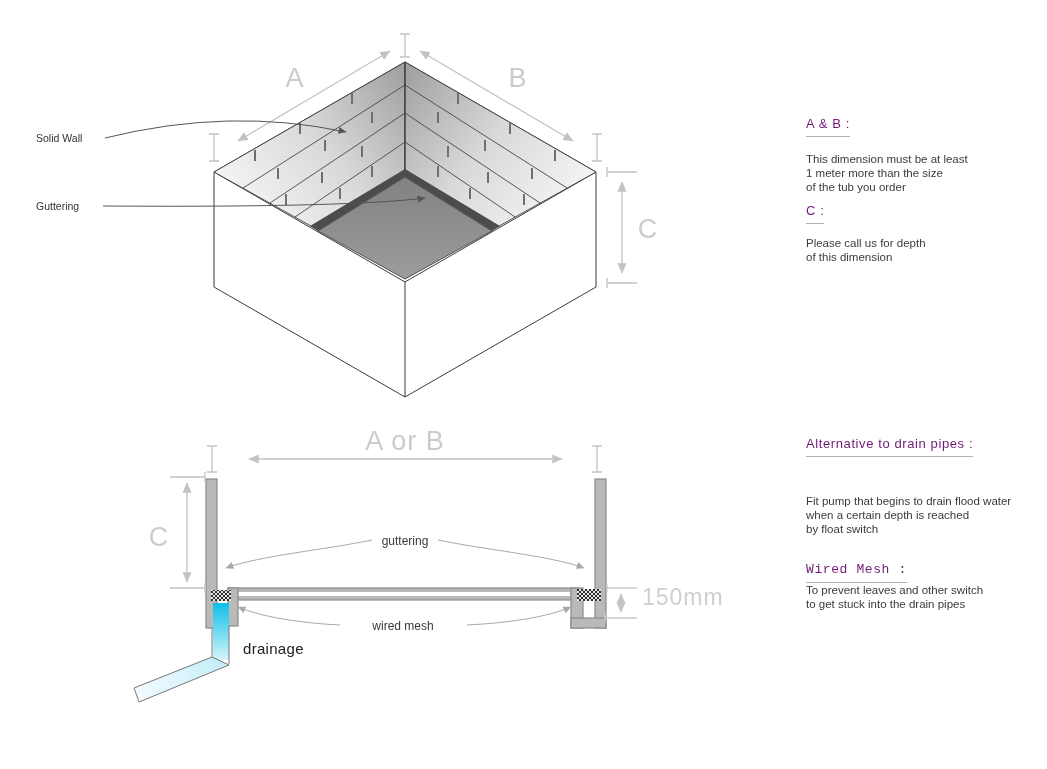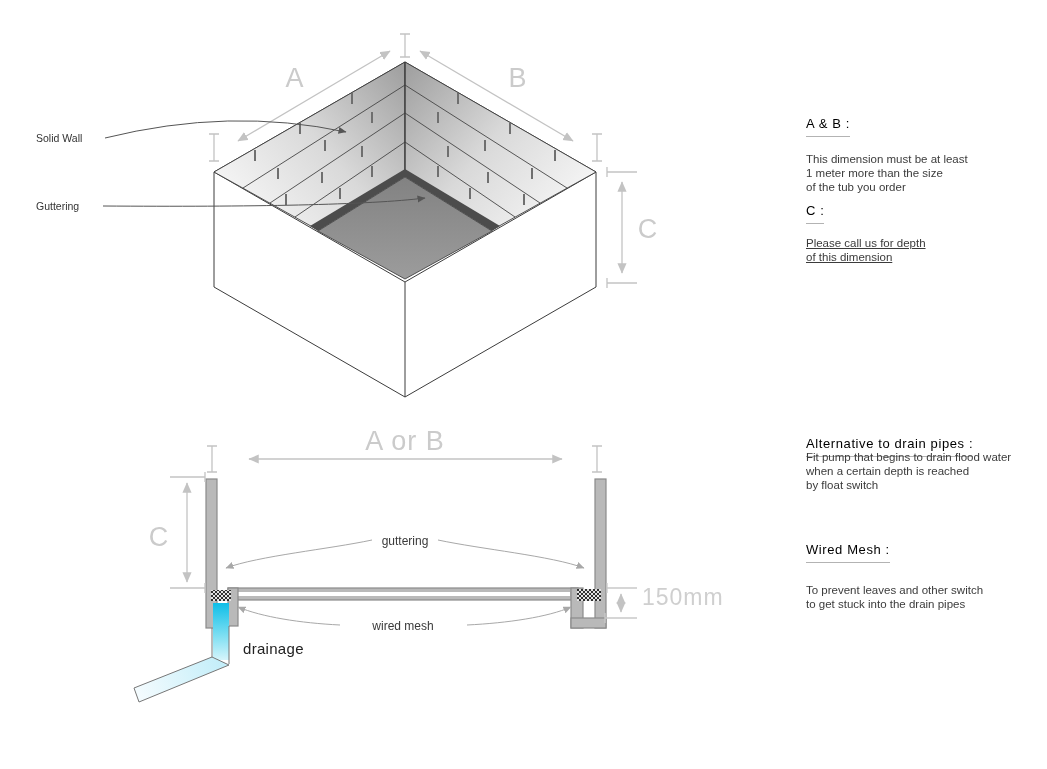--- a/index.html
+++ b/index.html
@@ -5,21 +5,21 @@
   html,body{margin:0;padding:0;background:#ffffff;}
   .canvas{position:relative;width:1047px;height:769px;background:#ffffff;overflow:hidden;
           font-family:"Liberation Sans",sans-serif;}
   svg text{font-family:"Liberation Sans",sans-serif;}
   .lbl-small{font-size:10.5px;fill:#333333;}
   .lbl-mid{font-size:12px;fill:#3a3a3a;}
   .lbl-drain{font-size:15px;fill:#222222;letter-spacing:.3px;}
   .dim-letter{font-size:27px;fill:#cbcbcb;letter-spacing:1px;}
   .dim-150{font-size:23px;fill:#cfcfcf;letter-spacing:1px;}
   .notes{position:absolute;left:806px;top:0;width:235px;}
-  .note-heading{position:absolute;display:inline-block;font-size:13px;color:#000000;
+  .note-heading{position:absolute;display:inline-block;font-size:13px;color:#701a75;
                 letter-spacing:.6px;padding-bottom:5px;border-bottom:1px solid #b3b3b3;}
   .note-body{position:absolute;font-size:11.5px;color:#3b3b3b;line-height:14px;white-space:pre-line;}
 </style>
 </head>
 <body>
 
 <div class="canvas">
 
 <svg width="1047" height="769" viewBox="0 0 1047 769">
   <defs>
@@ -173,26 +173,26 @@
 </svg>
 
 
 <div class="notes">
   <div class="note-heading" style="top:116px;">A &amp; B :</div>
   <div class="note-body" style="top:152px;">This dimension must be at least
 1 meter more than the size
 of the tub you order</div>
 
   <div class="note-heading" style="top:203px;">C :</div>
-  <div class="note-body" style="top:236px;text-decoration:underline;">Please call us for depth
+  <div class="note-body" style="top:236px;">Please call us for depth
 of this dimension</div>
 
   <div class="note-heading" style="top:436px;">Alternative to drain pipes :</div>
-  <div class="note-body" style="top:450px;">Fit pump that begins to drain flood water
+  <div class="note-body" style="top:494px;">Fit pump that begins to drain flood water
 when a certain depth is reached
 by float switch</div>
 
-  <div class="note-heading" style="top:542px;">Wired Mesh :</div>
+  <div class="note-heading" style="top:562px;font-family:Liberation Mono, monospace;">Wired Mesh :</div>
   <div class="note-body" style="top:583px;">To prevent leaves and other switch
 to get stuck into the drain pipes</div>
 </div>
 
 </div>
 
 </body></html>

